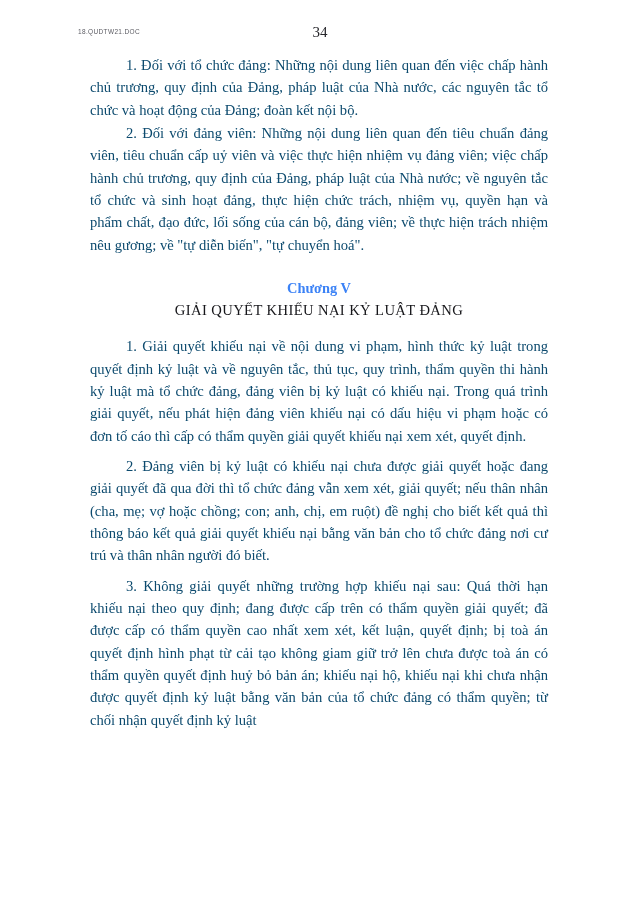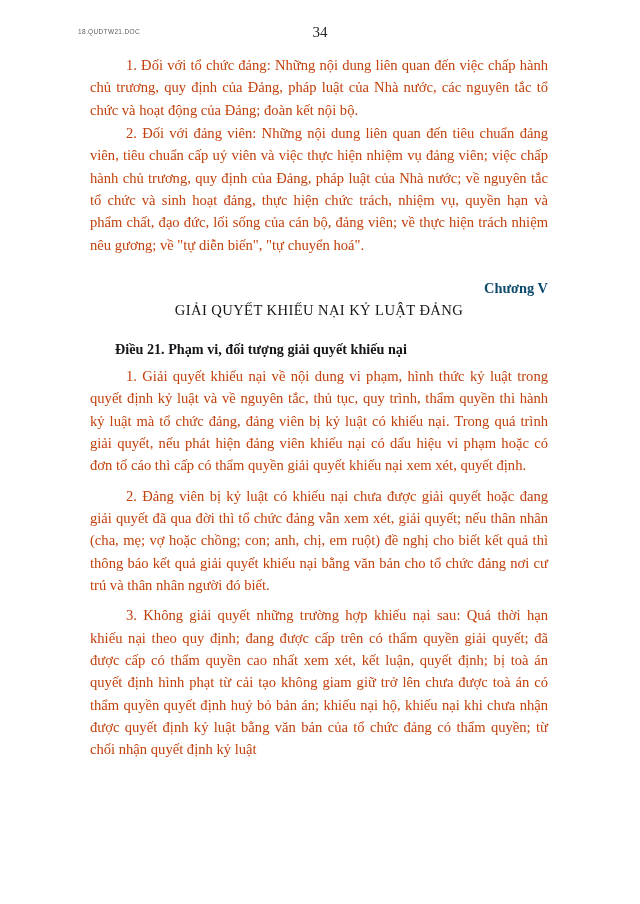--- a/index.html
+++ b/index.html
@@ -64,34 +64,33 @@
   .article-heading.second {
     margin-top: 18px;
   }
   p.body-text {
     margin: 0 0 1px 0;
     font-size: 14.6px;
     line-height: 1.53;
     text-align: justify;
     text-justify: inter-word;
     text-indent: 36px;
-    color: #c2410c;
+    color: #0c4a6e;
     hyphens: none;
   }
   .chapter-block {
     margin: 22px 0 14px 0;
     text-align: center;
     line-height: 1.5;
   }
   .chapter-label {
     display: block;
     font-size: 14.4px;
     font-weight: bold;
-    color: #0c4a6e;
-    text-align: right;
+    color: #3b82f6;
   }
   .chapter-title {
     display: block;
     font-size: 14.6px;
     font-weight: normal;
     letter-spacing: 0.4px;
     color: #16161a;
   }
   .spacer-sm { height: 7px; }
 </style>
@@ -109,21 +108,20 @@
 
 
     <p class="body-text">1. Đối với tổ chức đảng: Những nội dung liên quan đến việc chấp hành chủ trương, quy định của Đảng, pháp luật của Nhà nước, các nguyên tắc tổ chức và hoạt động của Đảng; đoàn kết nội bộ.</p>
     <p class="body-text">2. Đối với đảng viên: Những nội dung liên quan đến tiêu chuẩn đảng viên, tiêu chuẩn cấp uỷ viên và việc thực hiện nhiệm vụ đảng viên; việc chấp hành chủ trương, quy định của Đảng, pháp luật của Nhà nước; về nguyên tắc tổ chức và sinh hoạt đảng, thực hiện chức trách, nhiệm vụ, quyền hạn và phẩm chất, đạo đức, lối sống của cán bộ, đảng viên; về thực hiện trách nhiệm nêu gương; về "tự diễn biến", "tự chuyển hoá".</p>
 
     <div class="chapter-block">
       <span class="chapter-label">Chương V</span>
       <span class="chapter-title">GIẢI QUYẾT KHIẾU NẠI KỶ LUẬT ĐẢNG</span>
     </div>
 
-    <h2 class="article-heading second">Điều 21. Phạm vi, đối tượng giải quyết khiếu nại</h2>
 
     <p class="body-text">1. Giải quyết khiếu nại về nội dung vi phạm, hình thức kỷ luật trong quyết định kỷ luật và về nguyên tắc, thủ tục, quy trình, thẩm quyền thi hành kỷ luật mà tổ chức đảng, đảng viên bị kỷ luật có khiếu nại. Trong quá trình giải quyết, nếu phát hiện đảng viên khiếu nại có dấu hiệu vi phạm hoặc có đơn tố cáo thì cấp có thẩm quyền giải quyết khiếu nại xem xét, quyết định.</p>
     <div class="spacer-sm"></div>
     <p class="body-text">2. Đảng viên bị kỷ luật có khiếu nại chưa được giải quyết hoặc đang giải quyết đã qua đời thì tổ chức đảng vẫn xem xét, giải quyết; nếu thân nhân (cha, mẹ; vợ hoặc chồng; con; anh, chị, em ruột) đề nghị cho biết kết quả thì thông báo kết quả giải quyết khiếu nại bằng văn bản cho tổ chức đảng nơi cư trú và thân nhân người đó biết.</p>
     <div class="spacer-sm"></div>
     <p class="body-text">3. Không giải quyết những trường hợp khiếu nại sau: Quá thời hạn khiếu nại theo quy định; đang được cấp trên có thẩm quyền giải quyết; đã được cấp có thẩm quyền cao nhất xem xét, kết luận, quyết định; bị toà án quyết định hình phạt từ cải tạo không giam giữ trở lên chưa được toà án có thẩm quyền quyết định huỷ bỏ bản án; khiếu nại hộ, khiếu nại khi chưa nhận được quyết định kỷ luật bằng văn bản của tổ chức đảng có thẩm quyền; từ chối nhận quyết định kỷ luật</p>
 
   </div>
 </div>
 

